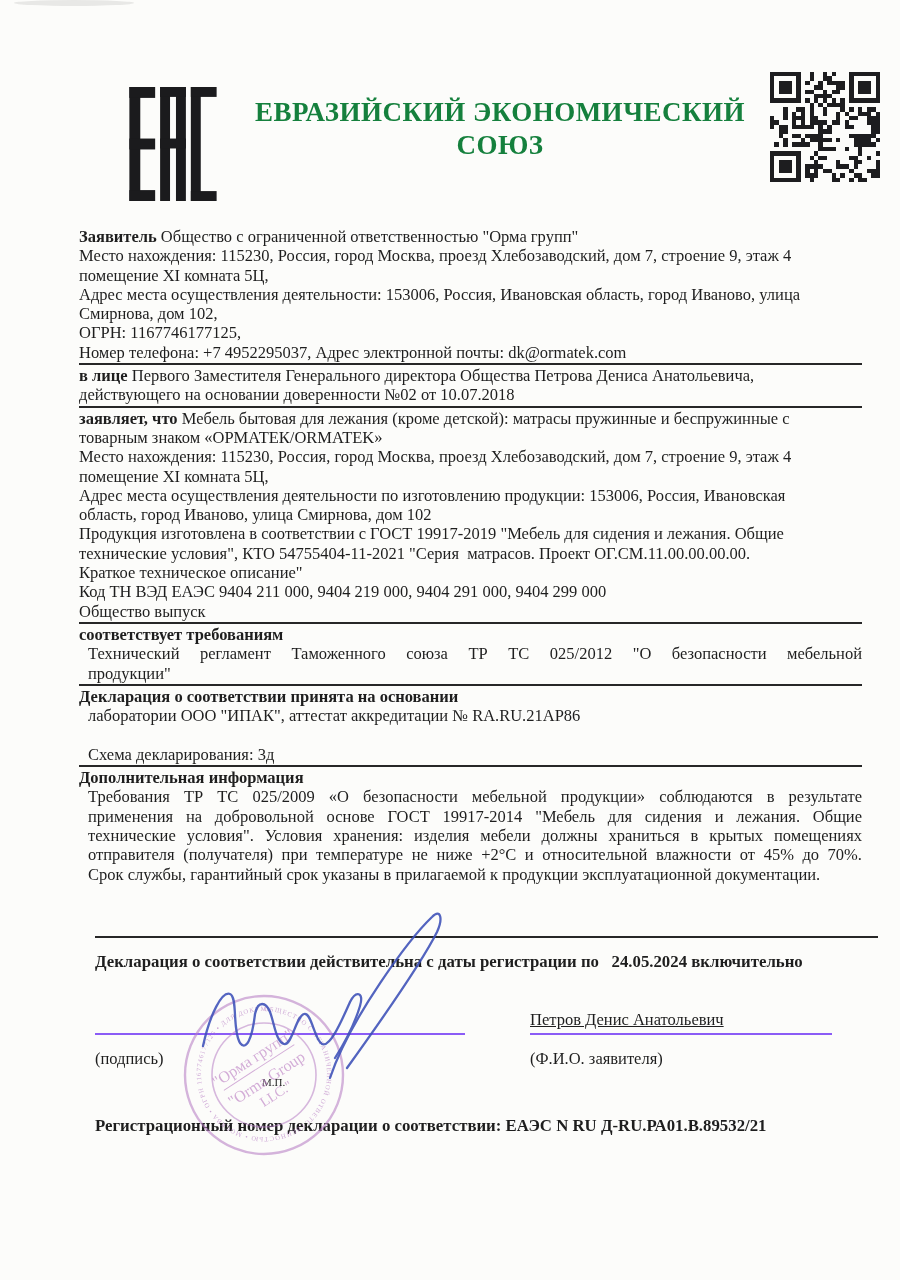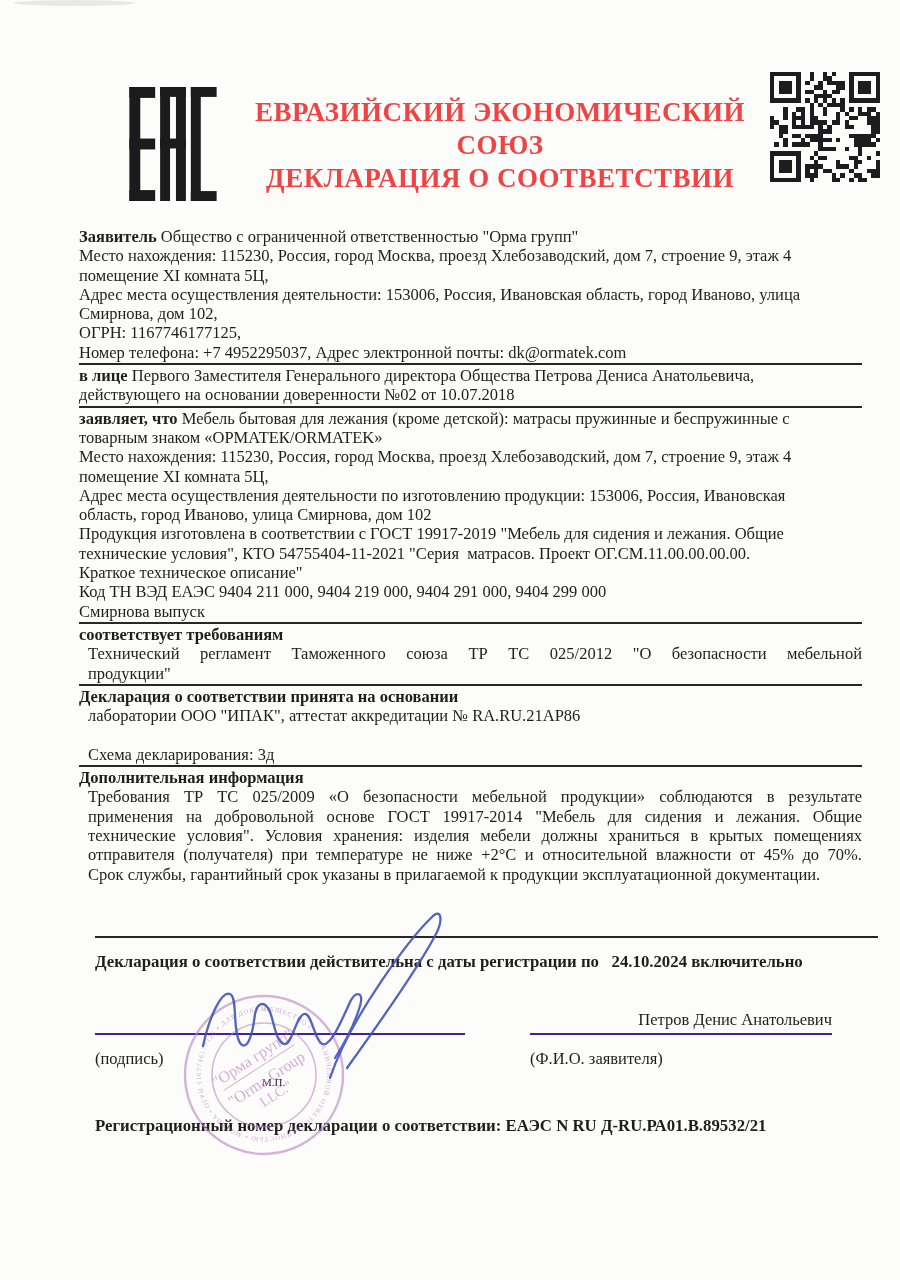--- a/index.html
+++ b/index.html
@@ -8,37 +8,37 @@
     background:#fcfcfa;
     font-family:"Liberation Serif","DejaVu Serif",serif;
     color:#1e1e1e;overflow:hidden;
   }
   .page{position:absolute;inset:0;}
   .scan-smudge{position:absolute;top:0;left:14px;width:120px;height:6px;
     background:rgba(130,130,130,.16);border-radius:50%;}
   
   .eac-logo{position:absolute;left:129px;top:87px;width:88px;height:114px;}
   .title{position:absolute;left:215px;top:96px;width:570px;text-align:center;
-    font-weight:bold;font-size:27px;line-height:33px;color:#ef4444;letter-spacing:.5px;}
+    font-weight:bold;font-size:27px;line-height:33px;color:#15803d;letter-spacing:.5px;}
   .qr{position:absolute;left:770px;top:72px;width:110px;height:110px;}
   
   .content{position:absolute;left:79px;top:227px;width:783px;}
   .line{font-size:16.5px;line-height:19.3px;white-space:pre-wrap;}
   .line b{font-weight:bold;}
   .just{text-align:justify;text-align-last:justify;}
   .ind{padding-left:9px;}
   .rule{border-top:2px solid #272727;margin:1px 0;}
   
   .rule2{position:absolute;left:95px;top:936px;width:783px;border-top:2px solid #272727;}
   .validity{position:absolute;left:95px;top:952px;width:783px;
     font-weight:bold;font-size:16.8px;white-space:pre-wrap;}
   .sig-left{position:absolute;left:95px;top:1005px;width:370px;}
   .sig-right{position:absolute;left:530px;top:1005px;width:302px;}
-  .sig-line{height:28px;border-bottom:2px solid #4c1d95;text-align:right;
-    font-size:16.5px;line-height:30px;}
+  .sig-line{height:28px;border-bottom:2px solid #8b5cf6;text-align:left;
+    font-size:16.5px;line-height:30px;text-decoration:underline;}
   .sig-caption{text-align:left;font-size:16.5px;margin-top:14px;}
   .mp{position:absolute;left:262px;top:1076px;font-size:11px;}
   .regnum{position:absolute;left:95px;top:1116px;width:783px;font-weight:bold;font-size:16.8px;}
   .regdate{position:absolute;left:95px;top:1157px;width:783px;font-weight:bold;font-size:16.8px;}
   
   .stamp,.signature{position:absolute;pointer-events:none;}
   .stamp{left:167px;top:990px;width:195px;height:195px;opacity:.78;}
   .signature{left:190px;top:855px;width:260px;height:230px;}
 </style>
 </head>
@@ -59,21 +59,20 @@
       <rect x="31" y="0" width="26" height="10"></rect>
       <rect x="31" y="52" width="26" height="10"></rect>
       <rect x="62" y="0" width="10" height="115"></rect>
       <rect x="62" y="0" width="26" height="10"></rect>
       <rect x="62" y="105" width="26" height="10"></rect>
     </g>
   </svg>
 
   <div class="title">
     <div>ЕВРАЗИЙСКИЙ ЭКОНОМИЧЕСКИЙ СОЮЗ</div>
-    <div>ДЕКЛАРАЦИЯ О СООТВЕТСТВИИ</div>
   </div>
 
   <svg id="qr" class="qr" viewBox="0 0 25 25" shape-rendering="crispEdges">
       <rect x="0" y="0" width="1" height="1" fill="#1d1d1f"></rect>
       <rect x="1" y="0" width="1" height="1" fill="#1d1d1f"></rect>
       <rect x="2" y="0" width="1" height="1" fill="#1d1d1f"></rect>
       <rect x="3" y="0" width="1" height="1" fill="#1d1d1f"></rect>
       <rect x="4" y="0" width="1" height="1" fill="#1d1d1f"></rect>
       <rect x="5" y="0" width="1" height="1" fill="#1d1d1f"></rect>
       <rect x="6" y="0" width="1" height="1" fill="#1d1d1f"></rect>
@@ -381,41 +380,41 @@
       <div class="line"><b>заявляет, что</b><span> Мебель бытовая для лежания (кроме детской): матрасы пружинные и беспружинные с</span></div>
       <div class="line"><span>товарным знаком «ОРМАТЕК/ORMATEK»</span></div>
       <div class="line"><span>Место нахождения: 115230, Россия, город Москва, проезд Хлебозаводский, дом 7, строение 9, этаж 4</span></div>
       <div class="line"><span>помещение XI комната 5Ц,</span></div>
       <div class="line"><span>Адрес места осуществления деятельности по изготовлению продукции: 153006, Россия, Ивановская</span></div>
       <div class="line"><span>область, город Иваново, улица Смирнова, дом 102</span></div>
       <div class="line"><span>Продукция изготовлена в соответствии с ГОСТ 19917-2019 "Мебель для сидения и лежания. Общие</span></div>
       <div class="line"><span>технические условия", КТО 54755404-11-2021 "Серия  матрасов. Проект ОГ.СМ.11.00.00.00.00.</span></div>
       <div class="line"><span>Краткое техническое описание"</span></div>
       <div class="line"><span>Код ТН ВЭД ЕАЭС 9404 211 000, 9404 219 000, 9404 291 000, 9404 299 000</span></div>
-      <div class="line"><span>Смирнова выпуск</span></div>
+      <div class="line"><span>Общество выпуск</span></div>
       <div class="rule"></div>
       <div class="line"><b>соответствует требованиям</b></div>
       <div class="line just ind"><span>Технический регламент Таможенного союза ТР ТС 025/2012 "О безопасности мебельной</span></div>
       <div class="line ind"><span>продукции"</span></div>
       <div class="rule"></div>
       <div class="line"><b>Декларация о соответствии принята на основании</b></div>
       <div class="line ind"><span>лаборатории ООО "ИПАК", аттестат аккредитации № RA.RU.21АР86</span></div>
       <div class="line">&nbsp;</div>
       <div class="line ind"><span>Схема декларирования: 3д</span></div>
       <div class="rule"></div>
       <div class="line"><b>Дополнительная информация</b></div>
       <div class="line just ind"><span>Требования ТР ТС 025/2009 «О безопасности мебельной продукции» соблюдаются в результате</span></div>
       <div class="line just ind"><span>применения на добровольной основе ГОСТ 19917-2014 "Мебель для сидения и лежания. Общие</span></div>
       <div class="line just ind"><span>технические условия". Условия хранения: изделия мебели должны храниться в крытых помещениях</span></div>
       <div class="line just ind"><span>отправителя (получателя) при температуре не ниже +2°С и относительной влажности от 45% до 70%.</span></div>
       <div class="line ind"><span>Срок службы, гарантийный срок указаны в прилагаемой к продукции эксплуатационной документации.</span></div>
     </div>
 
   <div class="rule2"></div>
-  <div class="validity">Декларация о соответствии действительна с даты регистрации по   24.10.2024 включительно</div>
+  <div class="validity">Декларация о соответствии действительна с даты регистрации по   24.05.2024 включительно</div>
 
   <div class="sig-left">
     <div class="sig-line"></div>
     <div class="sig-caption">(подпись)</div>
   </div>
 
   <div class="sig-right">
     <div class="sig-line">Петров Денис Анатольевич</div>
     <div class="sig-caption">(Ф.И.О. заявителя)</div>
   </div>

